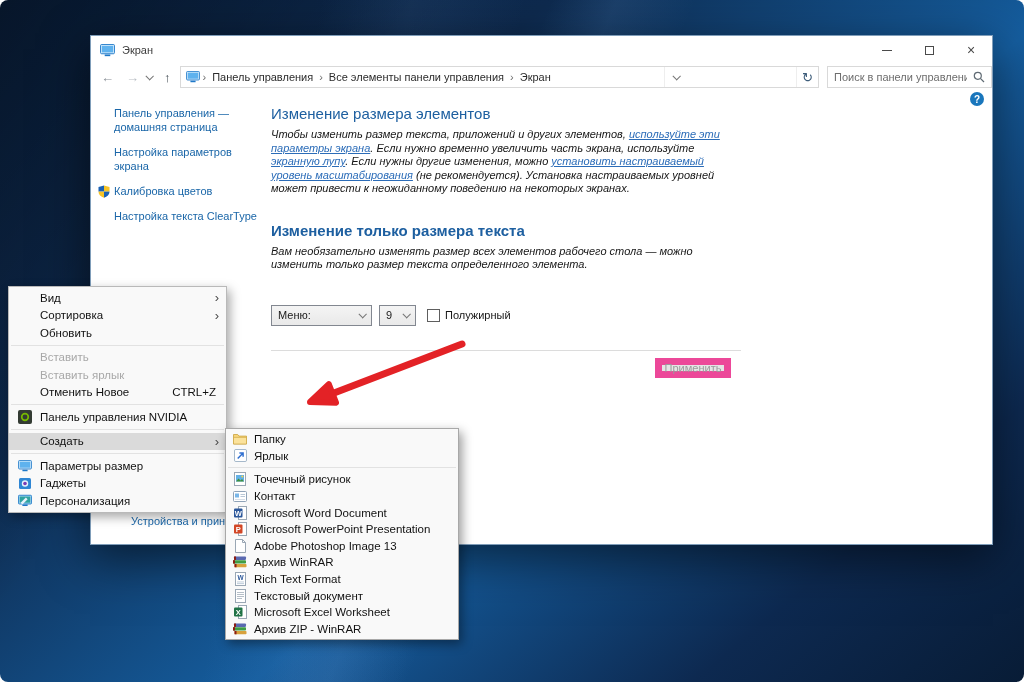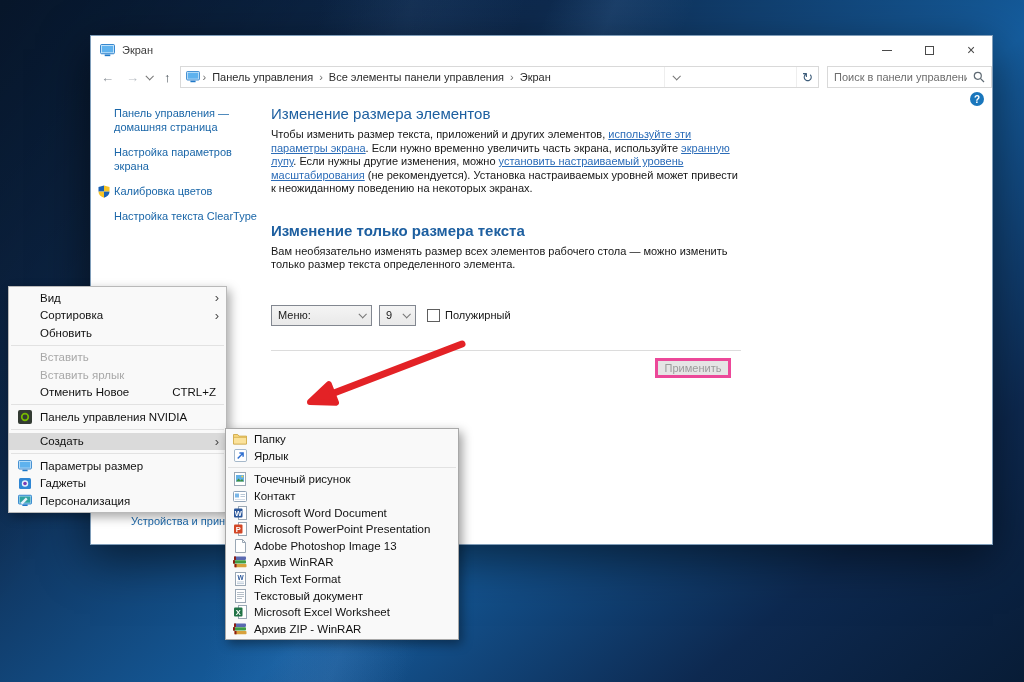--- a/index.html
+++ b/index.html
@@ -4,20 +4,21 @@
 <style>
   * { margin:0; padding:0; box-sizing:border-box; }
   html,body { width:1024px; height:682px; overflow:hidden; font-family:"Liberation Sans","DejaVu Sans",sans-serif; }
   .desktop {
     position:relative; width:1024px; height:682px; overflow:hidden;
     background:
       linear-gradient(113deg, rgba(255,255,255,0) 42%, rgba(120,170,230,.12) 47%, rgba(255,255,255,0) 53%),
       linear-gradient(100deg, rgba(255,255,255,0) 28%, rgba(110,160,220,.09) 36%, rgba(255,255,255,0) 46%),
       linear-gradient(127deg, rgba(0,0,0,.35) 0%, rgba(0,0,0,0) 30%),
       linear-gradient(140deg, #0a2140 0%, #0e2a4e 30%, #155d9e 58%, #0d2950 82%, #081c36 100%);
+    border-radius: 8px;
   }
   
   .window {
     position:absolute; left:90px; top:35px; width:903px; height:510px;
     background:#fff; border:1px solid #7f9db9; box-shadow:0 14px 45px rgba(0,0,0,.55); z-index:10;
   }
   .titlebar { position:absolute; left:0; top:0; width:100%; height:28px; background:#fff; display:flex; align-items:center; }
   .tb-icon { margin-left:9px; display:flex; }
   .tb-title { margin-left:7px; font-size:11px; color:#3c3c3c; }
   .win-controls { margin-left:auto; display:flex; height:100%; }
@@ -46,33 +47,33 @@
   
   .sidebar { position:absolute; left:23px; top:70px; width:155px; font-size:11px; }
   .sb-link { color:#1a66a8; line-height:14px; margin-bottom:11px; cursor:pointer; }
   .sb-row { display:flex; align-items:flex-start; margin-bottom:11px; }
   .sb-row .sb-link { margin:0 0 0 4px; }
   .sb-shield { margin-left:-16px; display:flex; padding-top:1px; }
   .seealso-link { position:absolute; left:40px; top:479px; font-size:11px; color:#1a66a8; z-index:5; white-space:nowrap; }
   
   .content { position:absolute; left:180px; top:69px; width:470px; }
   .h-blue { font-size:15px; font-weight:normal; color:#1d5fa0; }
-  .para { font-size:11px; color:#161616; line-height:13.5px; margin-top:6px; }
+  .para { font-size:11px; color:#161616; line-height:13.5px; margin-top:6px;font-style:italic; }
   .para a { color:#2b6cb8; text-decoration:underline; cursor:pointer; }
   .h2-gap { margin-top:26px;font-weight:bold; }
   .controls-row { display:flex; margin-top:33px; }
   .sel { display:flex; align-items:center; justify-content:space-between; border:1px solid #828790; background:linear-gradient(#f4f4f4,#e9e9e9); height:21px; padding:0 6px; font-size:11px; color:#1a1a1a; }
   .sel-font { width:101px; }
   .sel-size { width:37px; margin-left:7px; }
   .cbx-wrap { display:flex; align-items:center; margin-left:11px; }
   .cbx { width:13px; height:13px; border:1px solid #5e5e5e; background:#fff; }
   .cbx-label { font-size:11px; margin-left:5px; color:#161616; }
   .divider { border:none; border-top:1px solid #dcdcdc; margin-top:24px; }
   .apply-row { display:flex; justify-content:flex-end; margin-top:7px; padding-right:10px; }
-  .btn-disabled { width:76px; height:20px; background:#e5e5e5; border:3px solid #ec4899; color:#9b9b9b; font-size:11px; display:flex; align-items:center; justify-content:center; }
+  .btn-disabled { width:76px; height:20px; background:#e5e5e5; border:7px solid #ec4899; color:#9b9b9b; font-size:11px; display:flex; align-items:center; justify-content:center; }
   
   .ctx-menu { position:absolute; left:8px; top:286px; width:219px; background:#f9f9f9; border:1px solid #b9b9b9; box-shadow:3px 4px 10px rgba(0,0,0,.35); z-index:20; padding:2px 0; }
   .mi { display:flex; align-items:center; height:17.5px; cursor:pointer; }
   .mi-ic { width:31px; display:flex; justify-content:center; align-items:center; }
   .mi-label { flex:1; font-size:11.5px; color:#111; white-space:nowrap; }
   .mi-shortcut { font-size:11.5px; color:#111; margin-right:10px; }
   .mi-arrow { color:#4a4a4a; font-size:13px; margin-right:7px; line-height:1; }
   .mi.disabled .mi-label { color:#a8a8a8; }
   .mi.highlight { background:#dadada; }
   .msep { height:1px; background:#e2e2e2; margin:3px 2px; }

